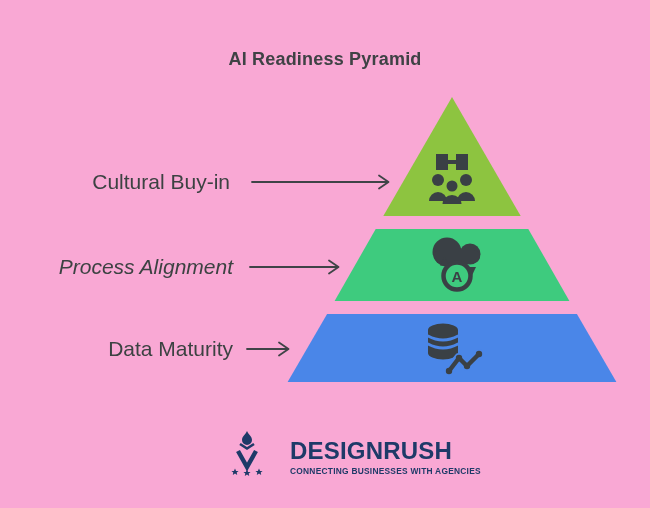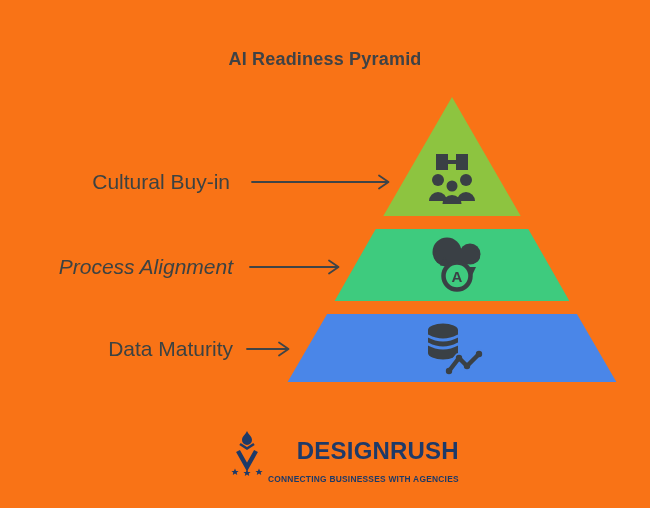--- a/index.html
+++ b/index.html
@@ -1,17 +1,17 @@
 <!DOCTYPE html>
 <html><head>
 <meta charset="utf-8">
 <style>
   html,body{margin:0;padding:0;background:#fff;}
   .canvas{
-    position:relative;width:650px;height:508px;background:#f97316;overflow:hidden;
+    position:relative;width:650px;height:508px;background:#f9a8d4;overflow:hidden;
     font-family:"Liberation Sans", sans-serif;
   }
   .title{
     position:absolute;top:49px;left:0;width:650px;margin:0;
     text-align:center;font-size:18px;font-weight:bold;color:#3F4245;letter-spacing:.2px;
   }
   .diagram{position:absolute;inset:0;width:650px;height:508px;}
   .arrow line,.arrow path{stroke:#3F4447;stroke-width:1.8;fill:none;stroke-linecap:round;stroke-linejoin:round;}
   .icon-fill{fill:#3A4045;}
   .ring{fill:#3ECB7E;stroke:#3A4045;stroke-width:4.5;}
@@ -19,26 +19,26 @@
   .sep-blue{stroke:#4A86E8;stroke-width:3;fill:none;stroke-linecap:round;}
   .halo-blue{stroke:#4A86E8;stroke-width:10;fill:none;stroke-linecap:round;stroke-linejoin:round;}
   .zigzag{stroke:#3A4045;stroke-width:4.5;fill:none;stroke-linecap:round;stroke-linejoin:round;}
   .side-label{
     position:absolute;height:22px;line-height:22px;font-size:21px;color:#3C4242;
     white-space:nowrap;text-align:right;
   }
   .lbl1{top:171px;right:420px;}
   .lbl2{top:256px;right:417px;font-style:italic;}
   .lbl3{top:338px;right:417px;}
-  .logo{position:absolute;left:230px;top:431px;display:flex;align-items:flex-start;gap:4px;text-align:right;}
+  .logo{position:absolute;left:230px;top:431px;display:flex;align-items:flex-start;gap:26px;}
   .logo-mark{display:block;}
   .navy-fill{fill:#1E3A68;}
   .navy-stroke{stroke:#1E3A68;fill:none;}
   .brand{font-size:24px;font-weight:bold;color:#1E3A68;line-height:1;letter-spacing:.2px;margin-top:8px;}
-  .tagline{font-size:8.4px;font-weight:bold;color:#1E3A68;letter-spacing:.25px;margin-top:11px;white-space:nowrap;}
+  .tagline{font-size:8.4px;font-weight:bold;color:#1E3A68;letter-spacing:.25px;margin-top:3px;white-space:nowrap;}
 </style>
 </head>
 <body>
 
 <div class="canvas">
 
   <h1 class="title">AI Readiness Pyramid</h1>
 
   <svg class="diagram" viewBox="0 0 650 508" aria-hidden="true">
 

